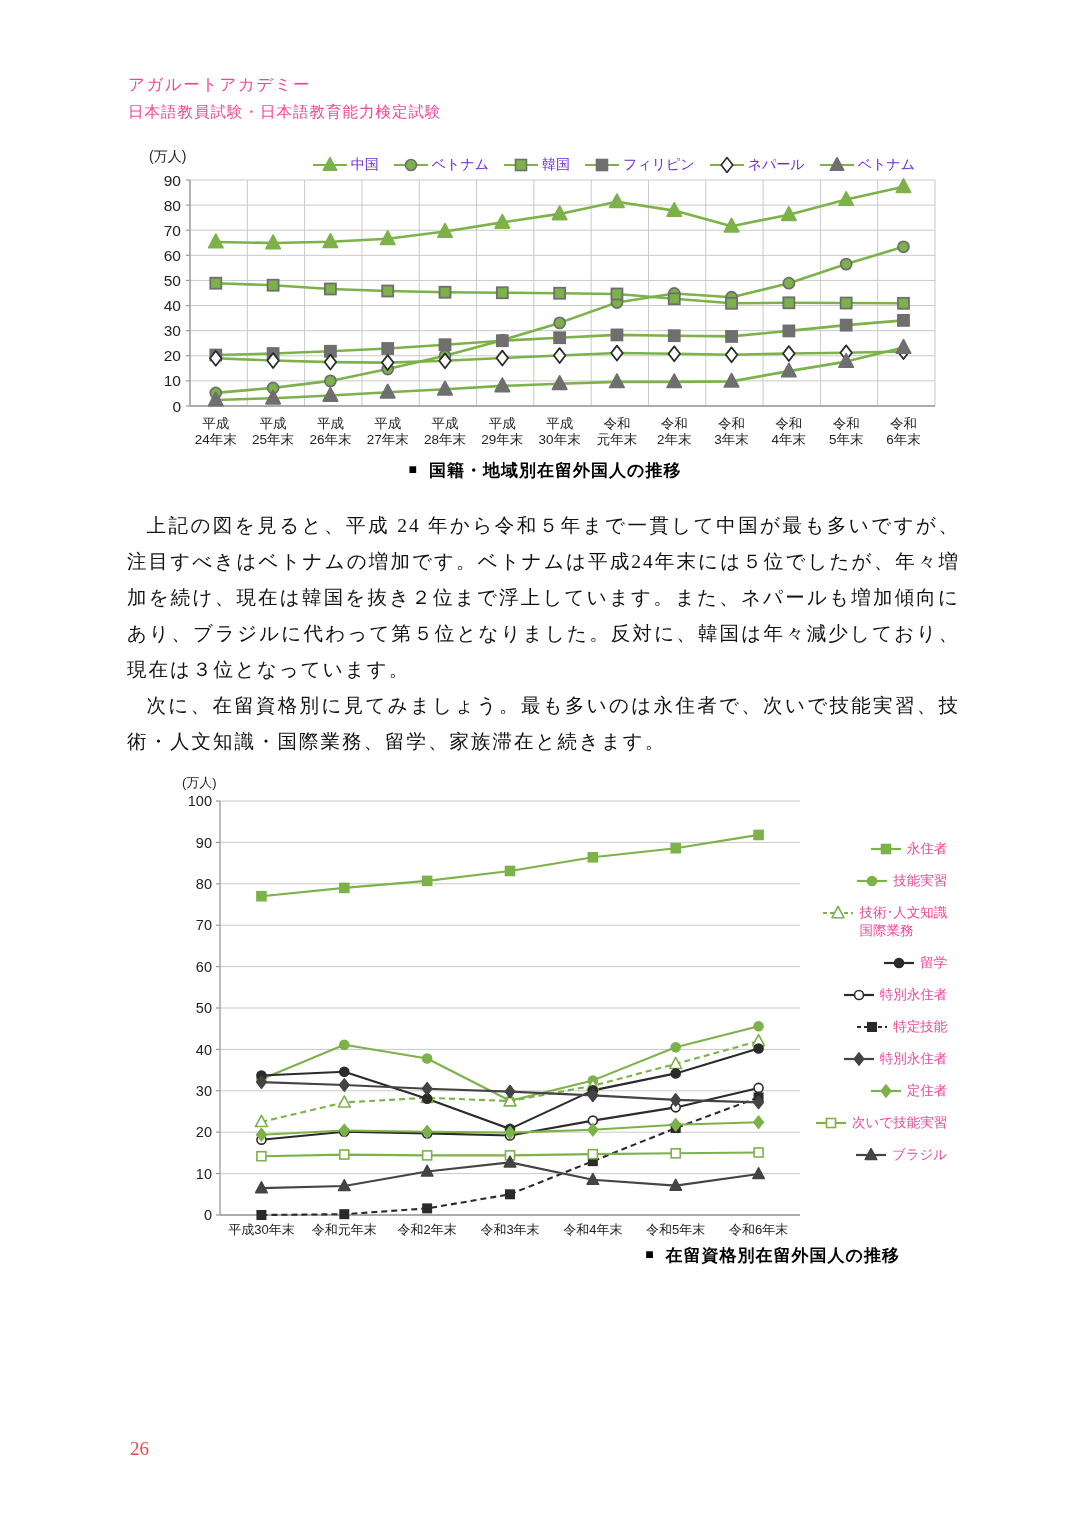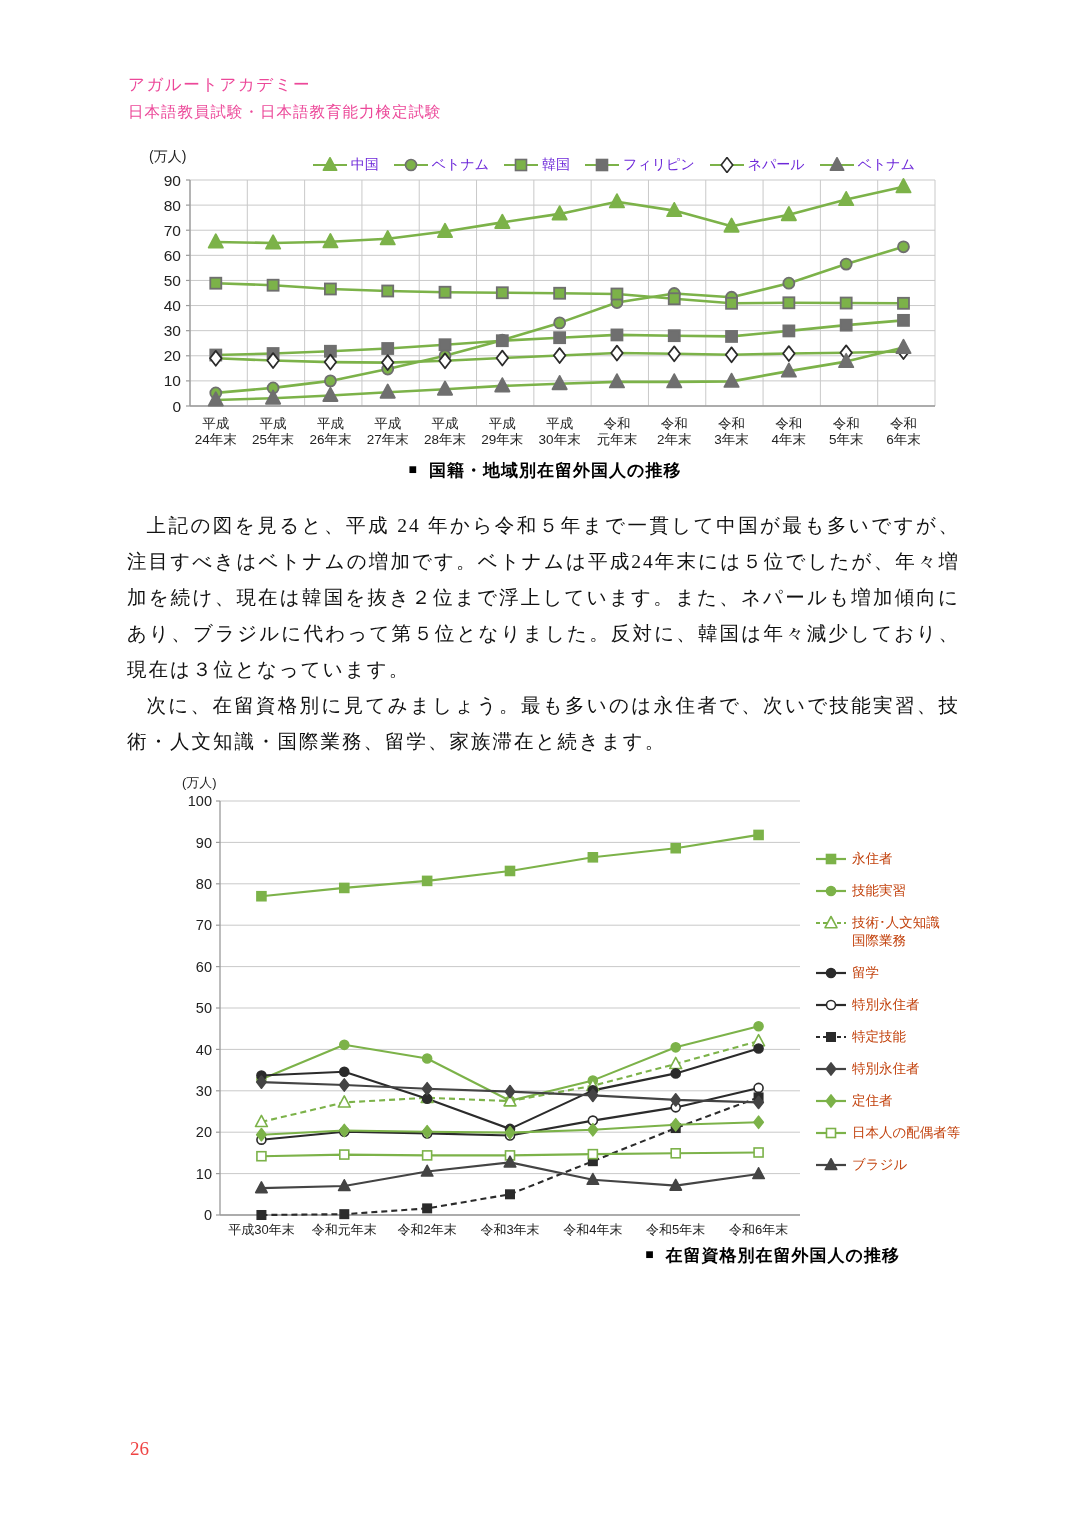--- a/index.html
+++ b/index.html
@@ -10,22 +10,22 @@
   .hdr .l2{font-size:15.5px;letter-spacing:1px;}
   .chart-box{position:absolute;margin-top:8px;}
   #chart1-box{left:145px;top:138px;width:800px;height:318px;}
   #chart2-box{left:172px;top:762px;width:840px;height:478px;}
   .unit-label{position:absolute;font-size:14px;color:#222;}
   #chart1-unit{left:4px;top:2px;}
   #chart2-unit{left:10px;top:4px;font-size:13px;}
   .legend-row{position:absolute;top:10px;right:30px;display:flex;flex-direction:row;
               align-items:center;gap:15px;font-size:14px;color:#6d28d9;}
   .legend-row .lg-item{display:flex;align-items:center;gap:4px;white-space:nowrap;}
-  .legend-col{position:absolute;left:644px;top:80px;display:flex;flex-direction:column;
-              font-size:13.5px;color:#c2410c;}
+  .legend-col{position:absolute;left:644px;top:70px;display:flex;flex-direction:column;
+              font-size:13.5px;color:#ec4899;align-items:flex-end;}
   .legend-col .lg-item{display:flex;align-items:flex-start;gap:6px;margin-bottom:14px;line-height:18px;}
   .legend-col .lg-item svg{flex:0 0 auto;margin-top:1px;}
   .caption{position:absolute;font-weight:bold;font-size:17px;color:#000;text-align:center;letter-spacing:1px;}
   #caption1{left:150px;top:459px;width:790px;}
   #caption2{left:140px;top:1244px;width:760px;text-align:right;}
   .caption .bullet{font-size:14px;margin-right:11px;position:relative;top:-2px;}
   .body-p{position:absolute;left:127px;width:833px;margin:0;
           font-family:Liberation Serif, serif;
           font-size:19.5px;line-height:36px;letter-spacing:2px;
           text-align:justify;text-indent:1em;color:#111;}
@@ -439,21 +439,21 @@
             <line x1="0" y1="8" x2="30" y2="8" stroke="#7cb249" stroke-width="2.2"></line>
             <path d="M 15 1.9249999999999998 L 19.725 8 L 15 14.075 L 10.274999999999999 8 Z" fill="#7cb249" stroke="#7cb249" stroke-width="1.6" stroke-linejoin="round"></path>
           </svg>
           <span>定住者</span>
         </div>
         <div class="lg-item">
           <svg width="30" height="16">
             <line x1="0" y1="8" x2="30" y2="8" stroke="#7cb249" stroke-width="2.2"></line>
             <rect x="10.5" y="3.5" width="9" height="9" fill="#ffffff" stroke="#7cb249" stroke-width="1.6"></rect>
           </svg>
-          <span>日本人の配偶者等</span>
+          <span>次いで技能実習</span>
         </div>
         <div class="lg-item">
           <svg width="30" height="16">
             <line x1="0" y1="8" x2="30" y2="8" stroke="#444444" stroke-width="2.2"></line>
             <path d="M 15 1.75 L 20.75 12.5 L 9.25 12.5 Z" fill="#444444" stroke="#444444" stroke-width="1.6" stroke-linejoin="round"></path>
           </svg>
           <span>ブラジル</span>
         </div>
       </div>
   </div>

